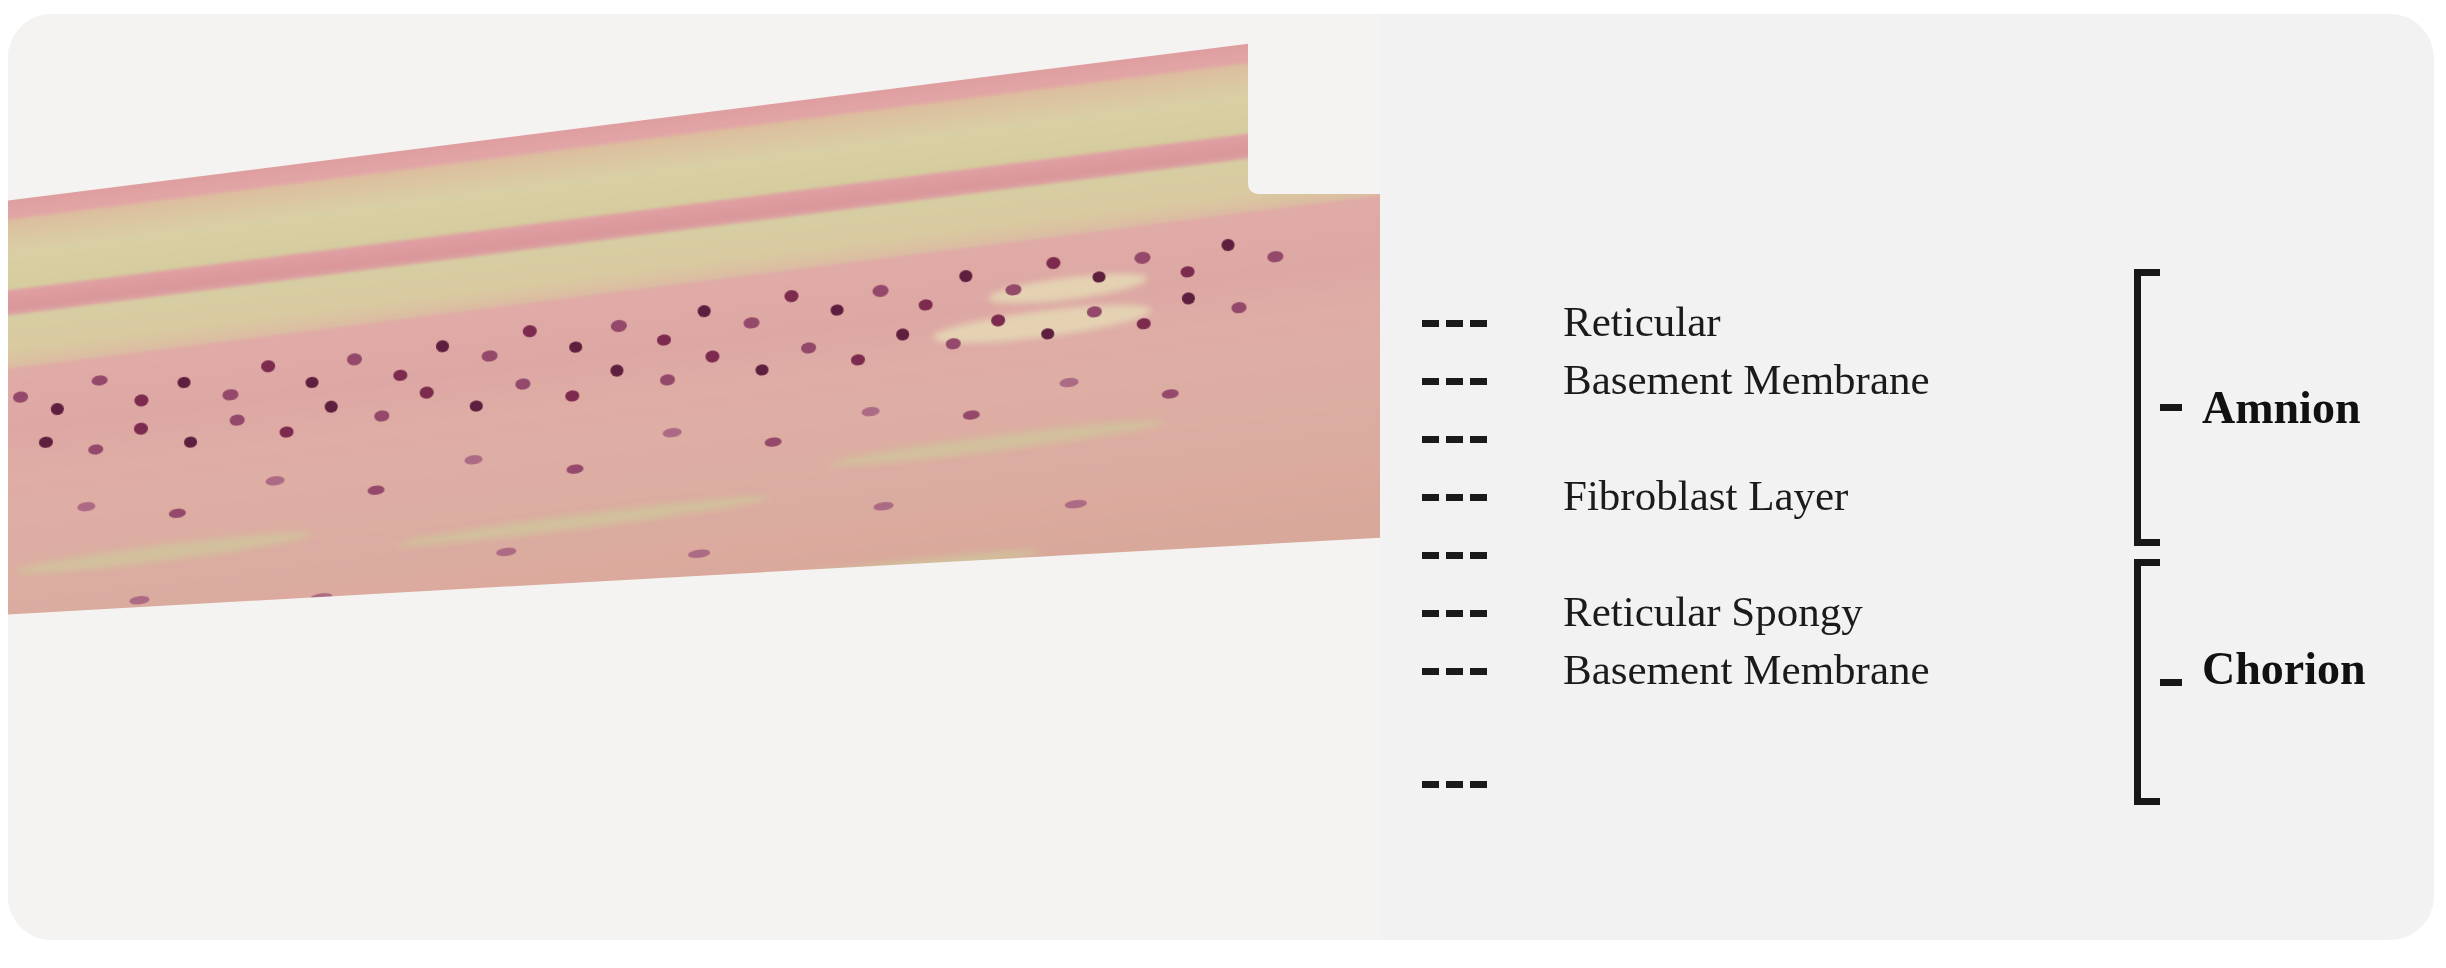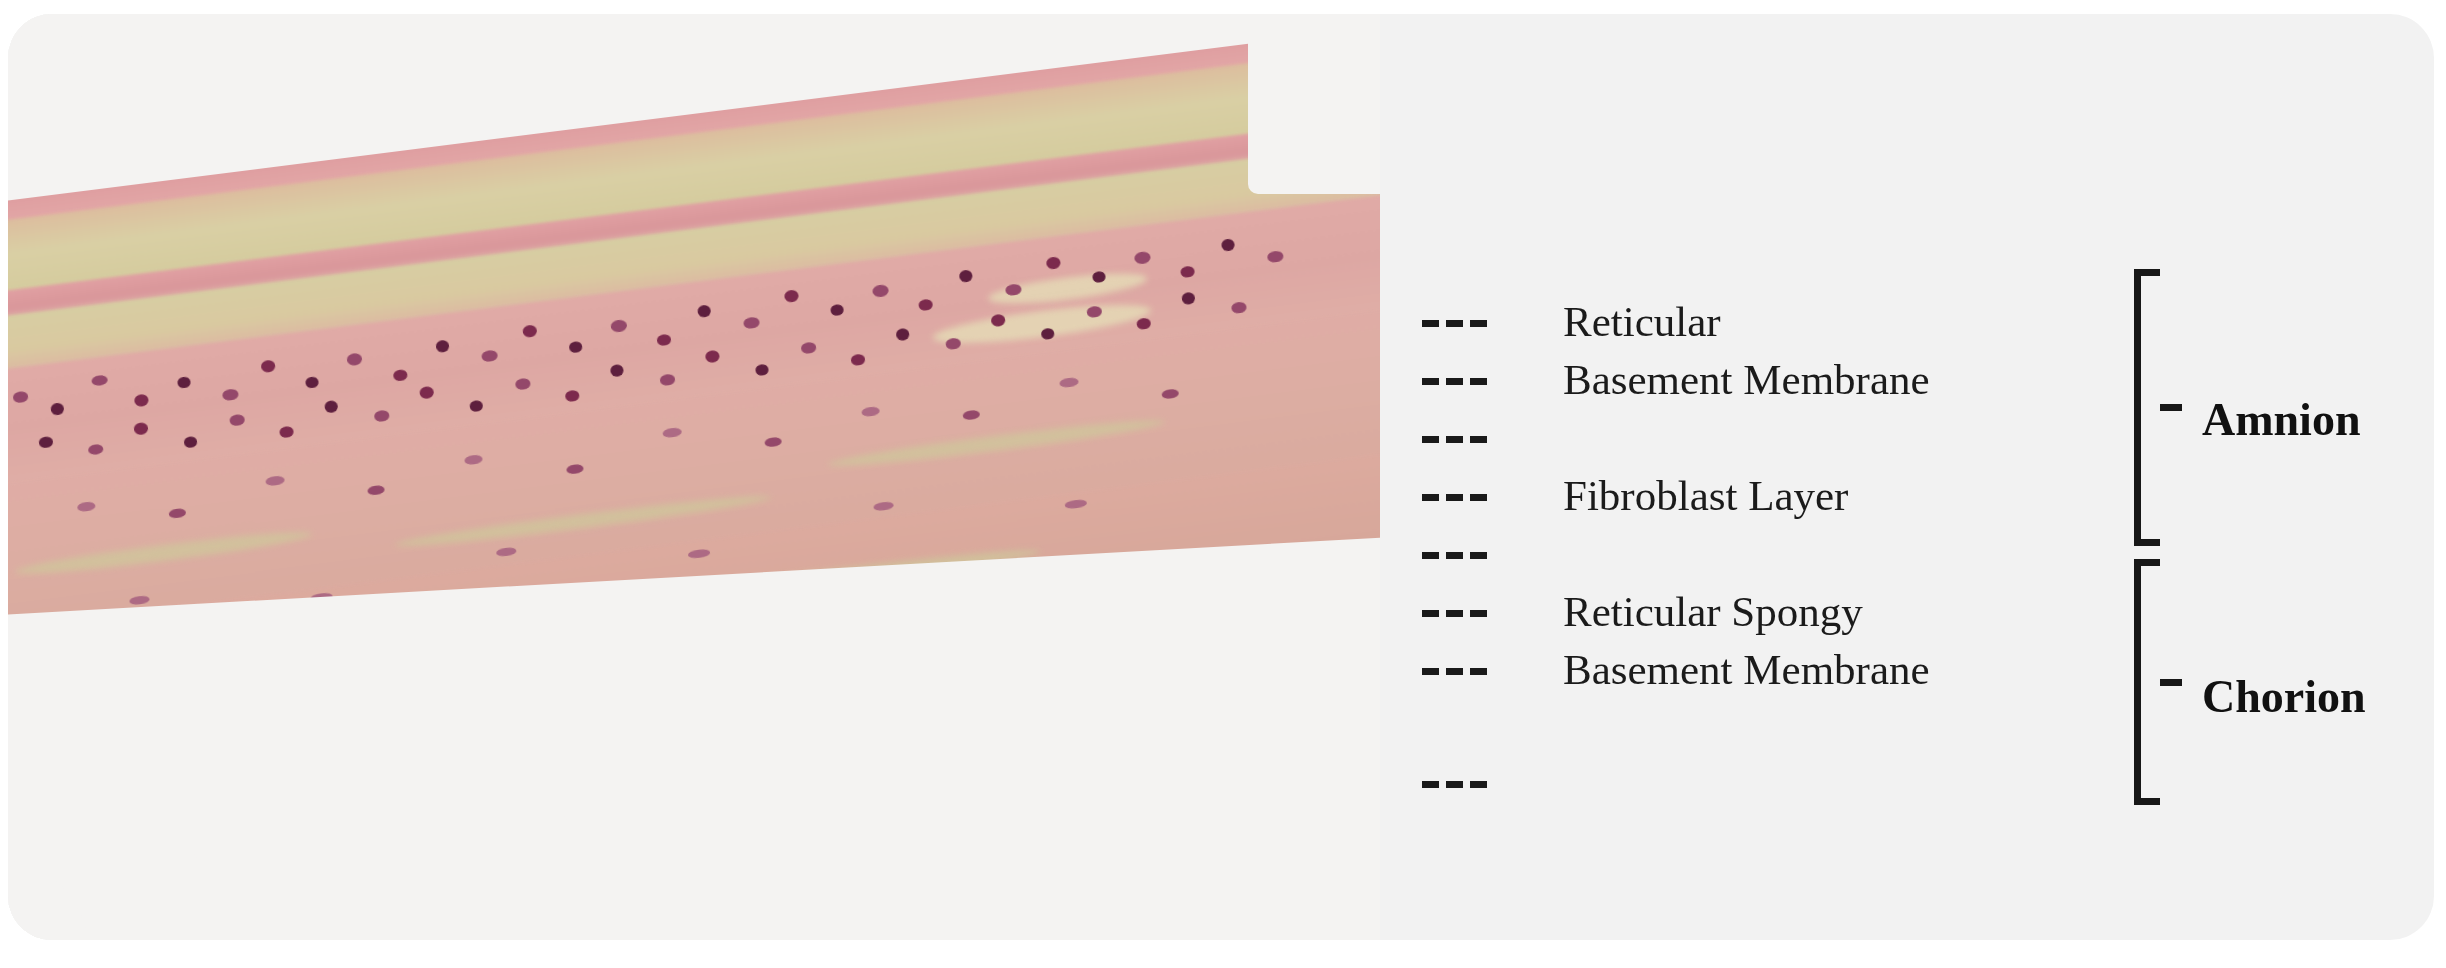--- a/index.html
+++ b/index.html
@@ -456,20 +456,20 @@
             <i style="background: rgb(26, 26, 26);"></i>
             <i style="background: rgb(26, 26, 26);"></i>
             <i style="background: rgb(26, 26, 26);"></i>
           </span>
         </div>
       </div>
 
     <div id="bracket-layer">
         <div class="bracket" style="top: 255px; height: 277px;"></div>
         <div class="bracket-tick" style="top: 390px;"></div>
-        <div class="bracket-label" style="top: 379px;">Amnion</div>
+        <div class="bracket-label" style="top: 367px;">Amnion</div>
         <div class="bracket" style="top: 545px; height: 246px;"></div>
         <div class="bracket-tick" style="top: 665px;"></div>
-        <div class="bracket-label" style="top: 656px; font-family: Liberation Serif, serif;">Chorion</div>
+        <div class="bracket-label" style="top: 628px; font-family: Liberation Serif, serif;">Chorion</div>
       </div>
   </div>
 
 </div>
 
 </body></html>

